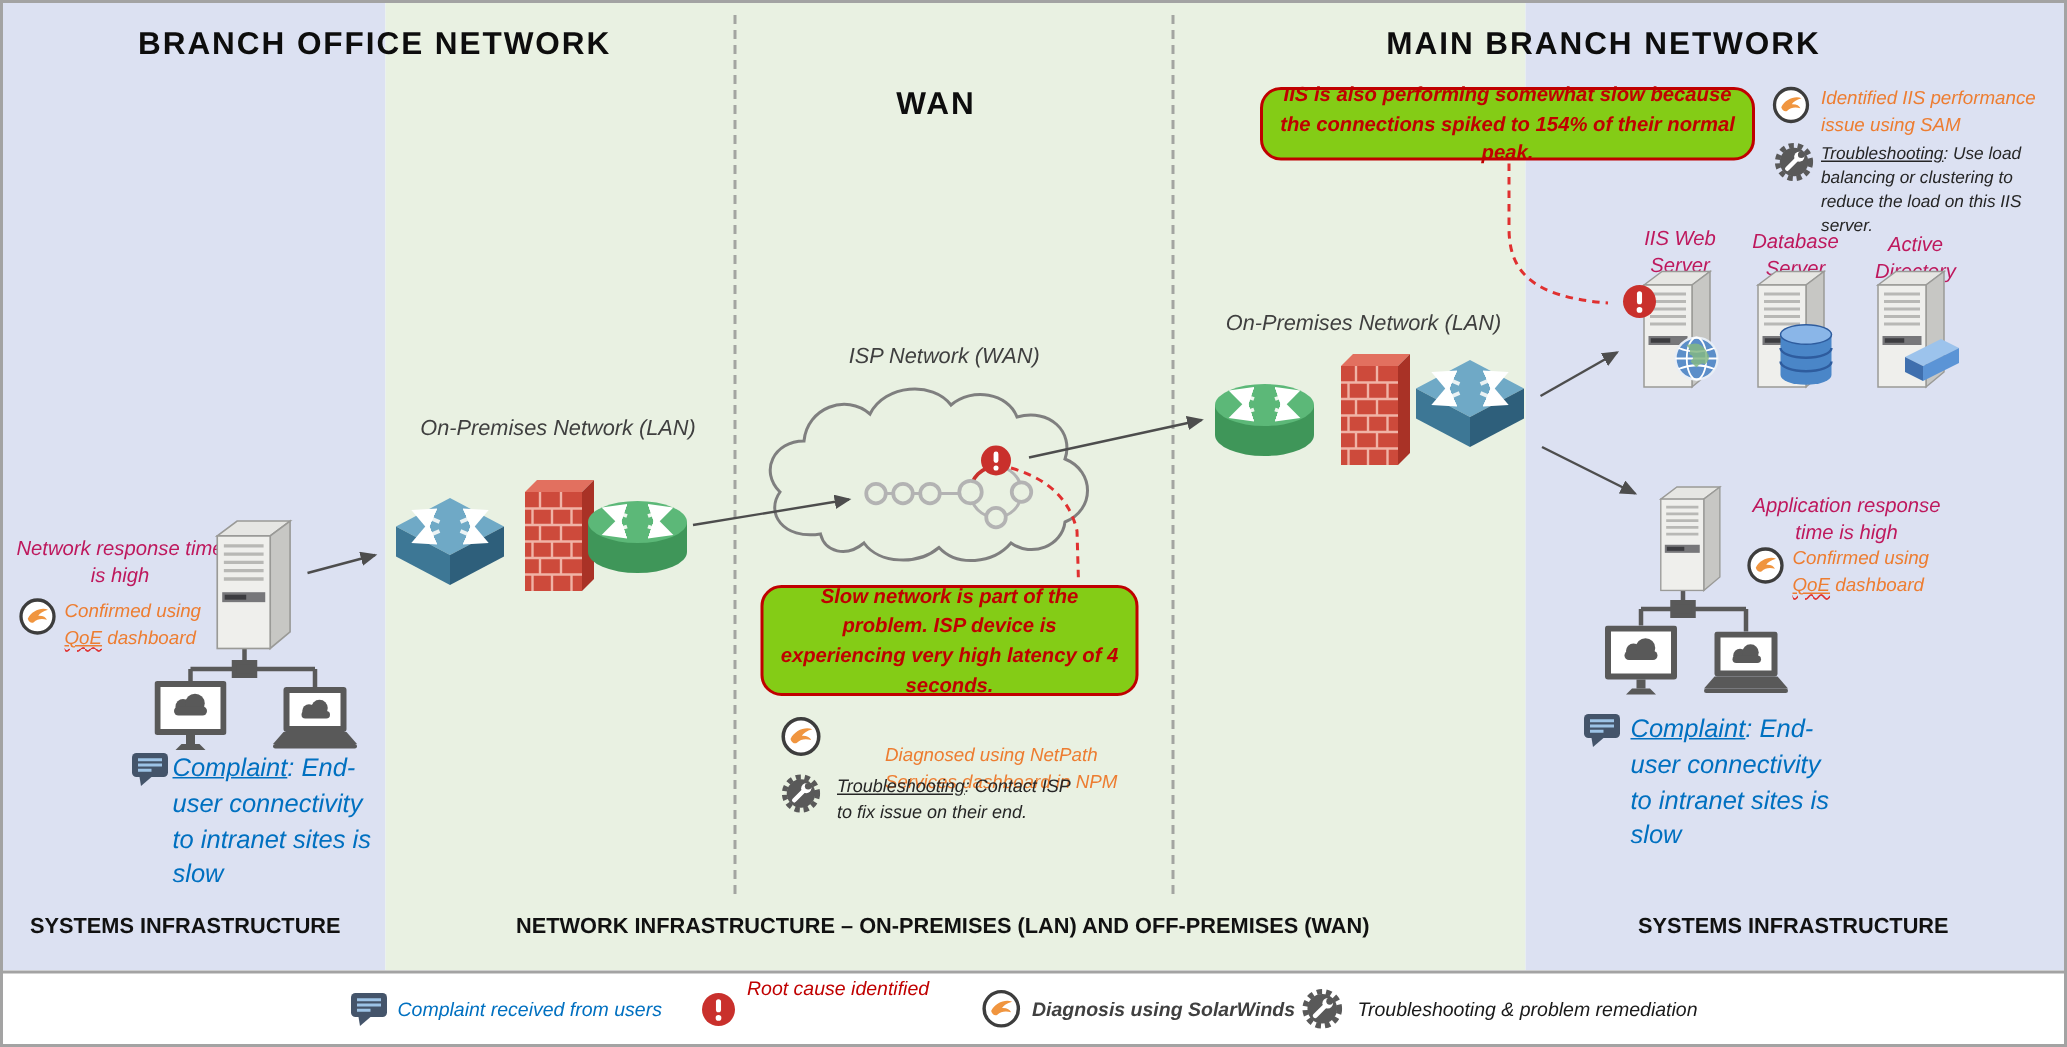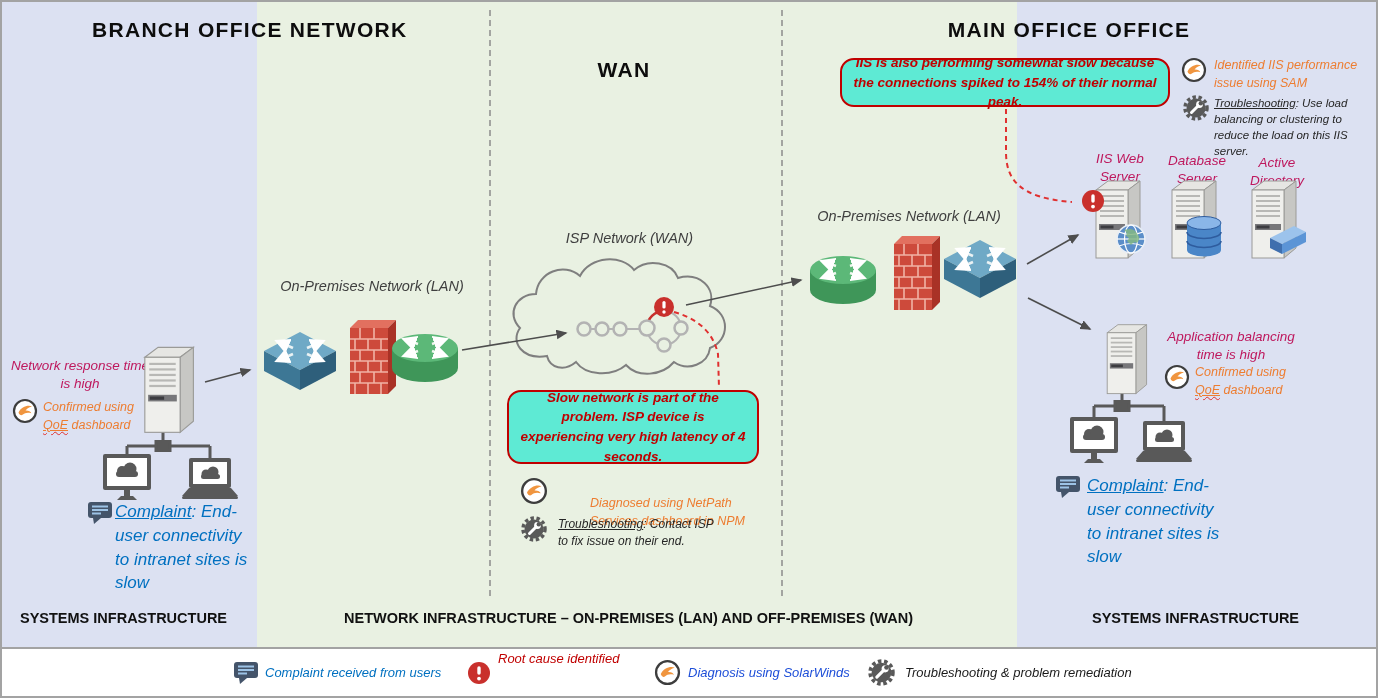--- a/index.html
+++ b/index.html
@@ -10,32 +10,32 @@
   }
   .abs{position:absolute;}
   .panel{top:0;height:645px;}
   .panel-lav{background:#dce1f2;}
   .panel-grn{background:#e9f1e2;}
   .divider-dash{top:8px;height:586px;width:0;border-left:2px dashed #8c8c8c;opacity:.75;}
   .legend-strip{left:0;top:645px;width:1374px;height:49px;background:#fff;border-top:2.5px solid #a3a3a3;box-sizing:border-box;}
   .h-title{font-weight:bold;font-size:21px;letter-spacing:1.3px;color:#0d0d0d;text-align:center;white-space:nowrap;}
   .footer-label{font-weight:bold;font-size:14.5px;color:#111;text-align:center;white-space:nowrap;}
   .callout{
-    background:#5eead4;border:2.5px solid #C00000;border-radius:14px;
+    background:#84cc16;border:2.5px solid #C00000;border-radius:14px;
     color:#C00000;font-style:italic;font-weight:bold;font-size:13.5px;line-height:1.45;
     text-align:center;display:flex;align-items:center;justify-content:center;
     padding:6px 10px;box-sizing:border-box;
   }
   .lan-label{font-style:italic;font-size:14.5px;color:#3f3f3f;text-align:center;}
   .issue-label{font-style:italic;font-size:13.5px;color:#be185d;text-align:center;line-height:1.35;}
   .note-orange{font-style:italic;font-size:12.5px;color:#ED7D31;line-height:1.4;}
   .note-dark{font-style:italic;font-size:12px;color:#262626;line-height:1.4;}
   .note-blue{font-style:italic;font-size:17px;color:#0070C0;line-height:1.4;}
   .legend-text{font-style:italic;font-size:13px;white-space:nowrap;}
-  .lg-blue{color:#0070C0;} .lg-red{color:#C00000;} .lg-orange{color:#1d4ed8;} .lg-dark{color:#1a1a1a;}
+  .lg-blue{color:#0070C0;} .lg-red{color:#C00000;} .lg-orange{color:#404040;font-weight:bold;} .lg-dark{color:#1a1a1a;}
   .u{text-decoration:underline;}
   .wavy{text-decoration:underline wavy #e03030;text-decoration-thickness:1px;text-underline-offset:2px;}
   svg{display:block;}
 </style>
 </head>
 <body>
 
 <div id="canvas">
 
   <div class="abs panel panel-lav" style="left:0;width:255px;"></div>
@@ -218,21 +218,21 @@
     <g stroke="#595959" stroke-width="3">
       <path d="M161,430 V444 M125,444 H208 M125,444 V453 M208,444 V457" fill="none"></path>
       <rect x="154" y="439.5" width="14" height="9" fill="#595959"></rect>
       <path d="M1120,390 V404 M1092,404 H1162 M1092,404 V415 M1162,404 V419" fill="none"></path>
       <rect x="1113" y="399.5" width="14" height="9" fill="#595959"></rect>
     </g>
   </svg>
 
   <div class="abs h-title" style="left:90px;top:16px;width:310px;text-align:center;">BRANCH OFFICE NETWORK</div>
   <div class="abs h-title" style="left:552px;top:16px;width:140px;margin-top:40px;">WAN</div>
-  <div class="abs h-title" style="left:912px;top:16px;width:310px;">MAIN OFFICE OFFICE</div>
+  <div class="abs h-title" style="left:912px;top:16px;width:310px;">MAIN BRANCH NETWORK</div>
 
   <div class="abs footer-label" style="left:18px;top:608px;width:200px;">SYSTEMS INFRASTRUCTURE</div>
   <div class="abs footer-label" style="left:342px;top:608px;width:560px;">NETWORK INFRASTRUCTURE – ON-PREMISES (LAN) AND OFF-PREMISES (WAN)</div>
   <div class="abs footer-label" style="left:1090px;top:608px;width:200px;">SYSTEMS INFRASTRUCTURE</div>
 
   <div class="abs issue-label" style="left:8px;top:355px;width:140px;">Network response time is high</div>
   <svg class="abs" style="left:10px;top:396px" width="26" height="26" viewBox="0 0 26 26">
       <use href="#swg"></use>
     </svg>
   <div class="abs note-orange" style="left:41px;top:397px;width:100px;"><span>Confirmed using </span><span class="u"><span class="wavy">QoE</span></span><span> dashboard</span></div>
@@ -314,21 +314,21 @@
   <svg class="abs" style="left:806px;top:250px" width="70" height="58" viewBox="0 0 70 58">
       <use href="#rtr"></use>
     </svg>
   <svg class="abs" style="left:888px;top:234px" width="50" height="80" viewBox="0 0 50 80">
       <use href="#fwl"></use>
     </svg>
   <svg class="abs" style="left:940px;top:236px" width="76" height="62" viewBox="0 0 76 62">
       <use href="#swt"></use>
     </svg>
 
-  <div class="abs issue-label" style="left:1160px;top:326px;width:138px;">Application balancing time is high</div>
+  <div class="abs issue-label" style="left:1160px;top:326px;width:138px;">Application response time is high</div>
   <svg class="abs" style="left:1098px;top:320px" width="52" height="77" viewBox="0 0 58 86">
       <use href="#srv"></use>
     </svg>
   <svg class="abs" style="left:1162px;top:362px" width="26" height="26" viewBox="0 0 26 26">
       <use href="#swg"></use>
     </svg>
   <div class="abs note-orange" style="left:1193px;top:362px;width:100px;"><span>Confirmed using </span><span class="u"><span class="wavy">QoE</span></span><span> dashboard</span></div>
 
   <svg class="abs" style="left:1068px;top:415px" width="48" height="50" viewBox="0 0 48 50">
       <use href="#mon"></use>

